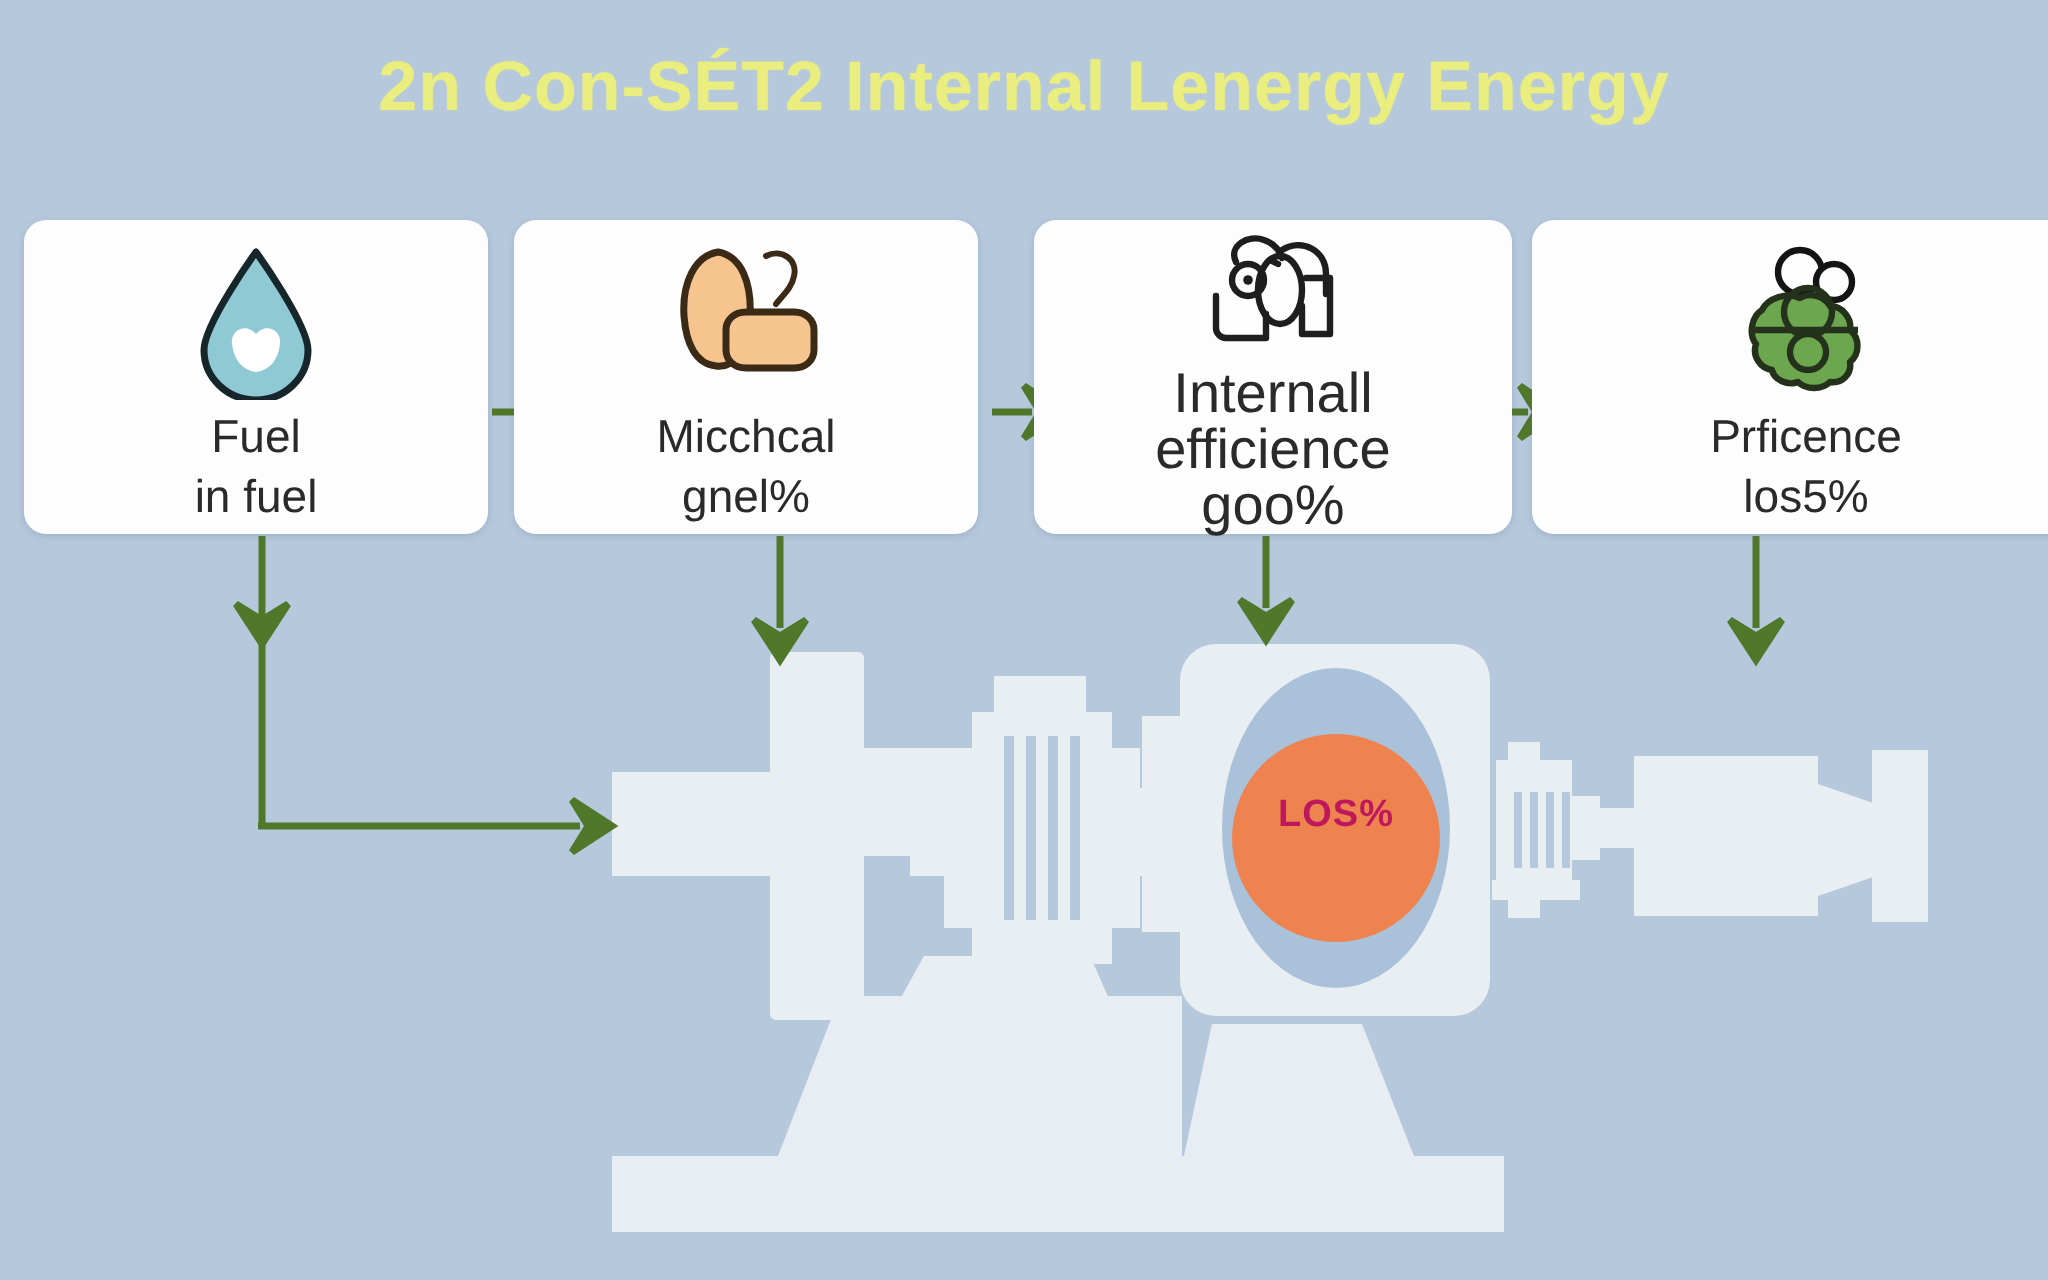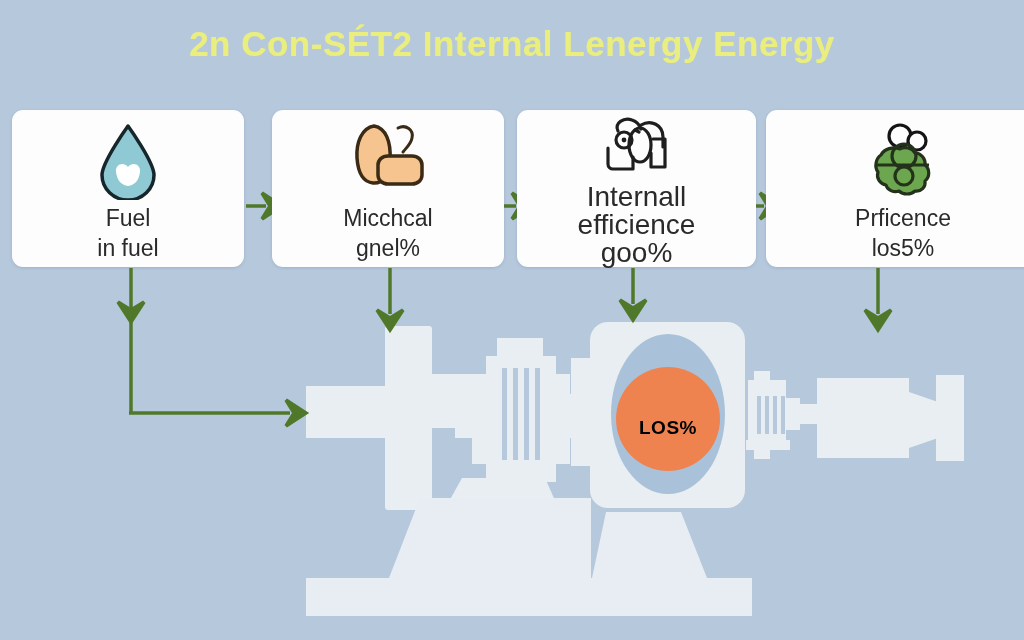--- a/index.html
+++ b/index.html
@@ -70,23 +70,22 @@
   
   .loss-label {
     position: absolute;
     left: 598px;
     top: 394px;
     width: 140px;
     text-align: center;
     font-size: 19px;
     font-weight: bold;
     line-height: 27px;
-    color: #000000;
+    color: #be185d;
     letter-spacing: 0.5px;
-    margin-top: 20px;
   }
   .loss-label span { display: block; }
 </style>
 </head>
 <body>
 
 <div id="stage">
 
   <svg id="bg-svg" viewBox="0 0 1024 640">
 
@@ -196,21 +195,21 @@
         <path d="M38 6 C38 6 12 42 12 55 a26 25 0 0 0 52 0 C64 42 38 6 38 6 Z" fill="#8fc9d3" stroke="#16262b" stroke-width="3.5" stroke-linejoin="round"></path>
         <path d="M26 52 c-1 -7 7 -11 12 -5 c5 -6 13 -2 12 5 c-1 8 -5 13 -12 14 c-7 -1 -11 -6 -12 -14 Z" fill="#ffffff"></path>
       </svg>
     </div>
     <div class="card-text">
       <span>Fuel</span>
       <span>in fuel</span>
     </div>
   </div>
 
-  <div class="card" style="left:272px;width:232px">
+  <div class="card" style="left:257px;width:232px">
     <div class="icon-wrap">
       <svg width="84" height="80" viewBox="0 0 84 80">
         <path d="M52 8 c8 -4 16 2 14 10 c-1 6 -6 10 -9 14" fill="none" stroke="#3a2a16" stroke-width="3" stroke-linecap="round"></path>
         <path d="M28 6 C16 8 10 22 11 38 c1 14 6 24 16 25 c10 1 16 -8 17 -24 C45 22 40 8 28 6 Z" fill="#f6c48e" stroke="#3a2a16" stroke-width="3.5" stroke-linejoin="round"></path>
         <path d="M42 36 h24 c6 0 10 4 10 9 v10 c0 5 -4 9 -10 9 H42 c-6 0 -10 -4 -10 -9 v-10 c0 -5 4 -9 10 -9 Z" fill="#f6c48e" stroke="#3a2a16" stroke-width="3.5" stroke-linejoin="round"></path>
       </svg>
     </div>
     <div class="card-text">
       <span>Micchcal</span>
       <span>gnel%</span>

